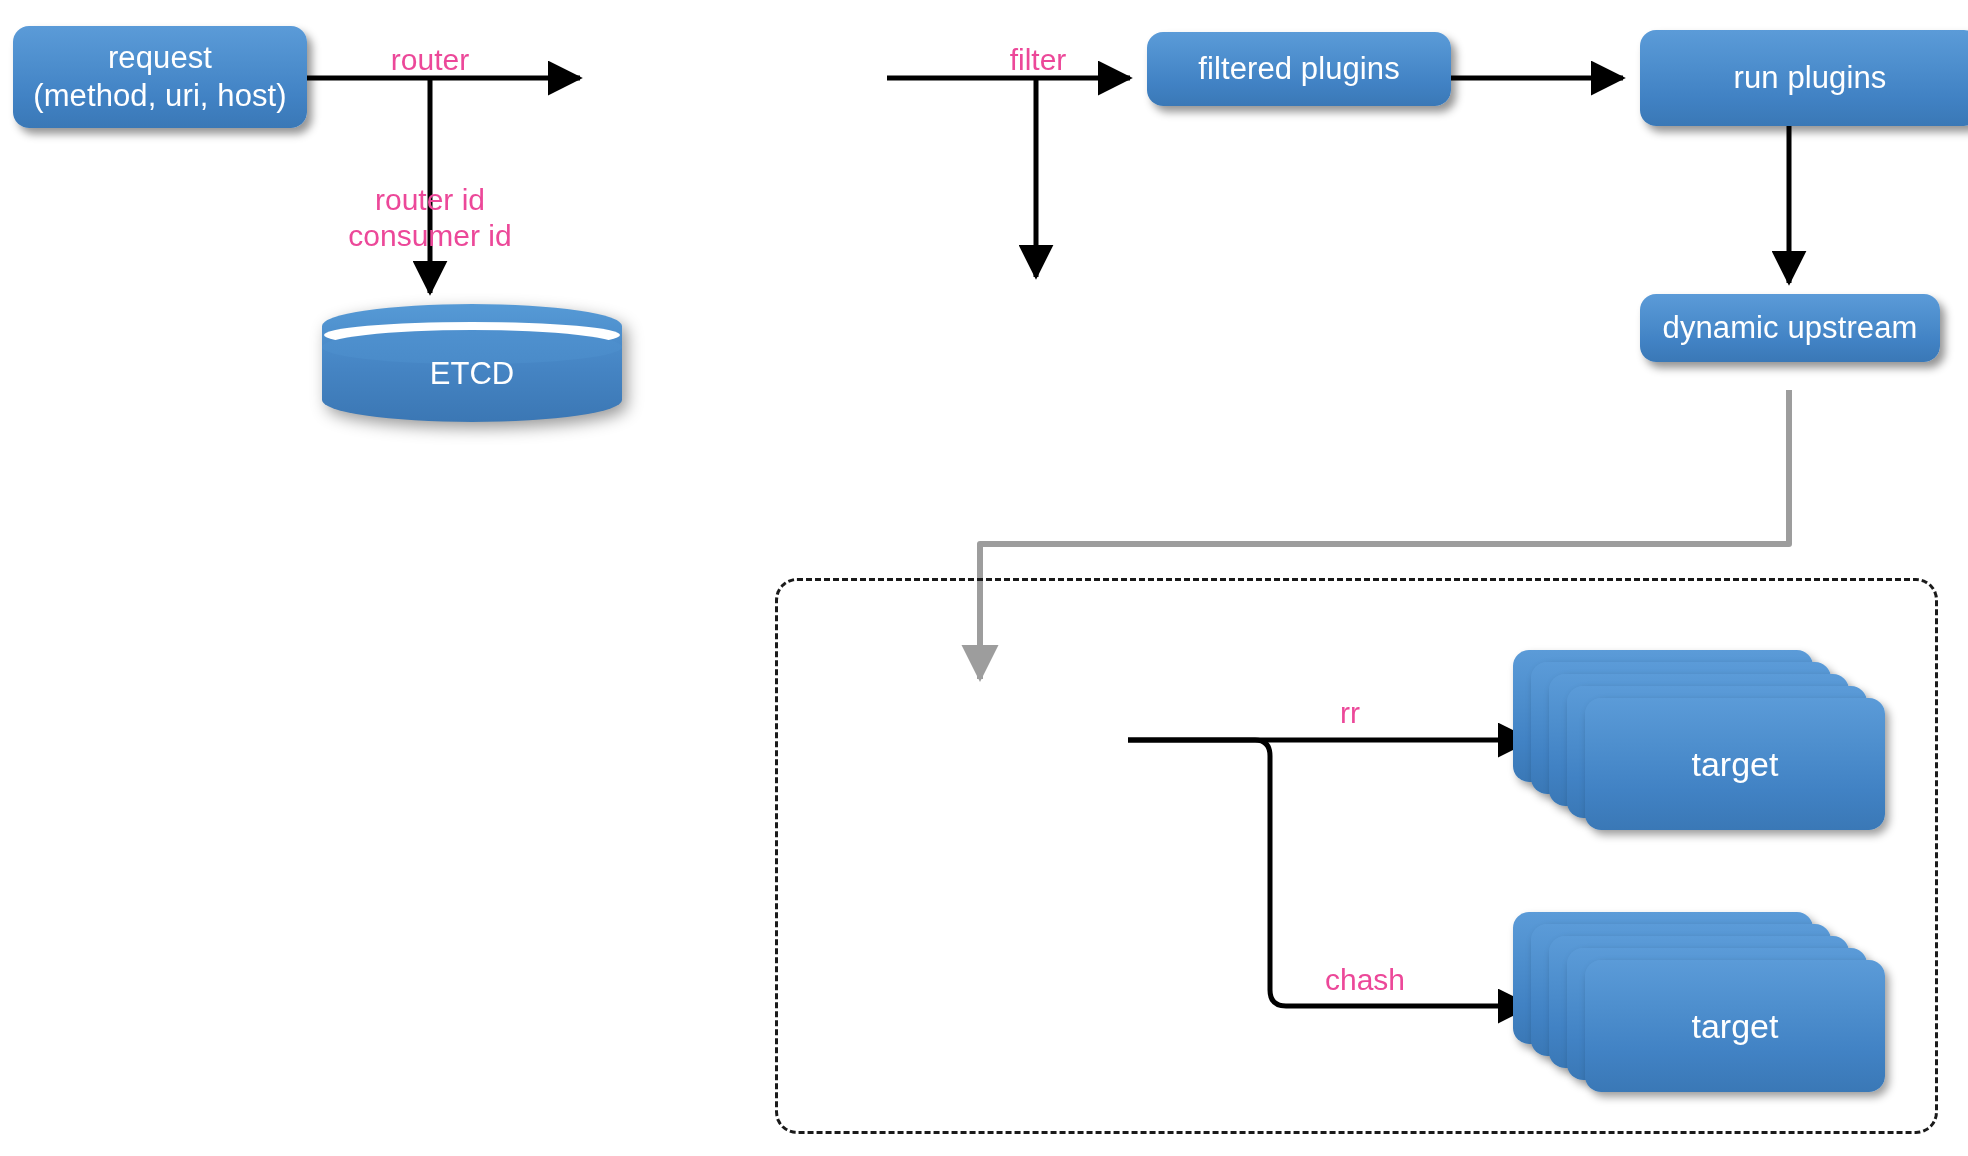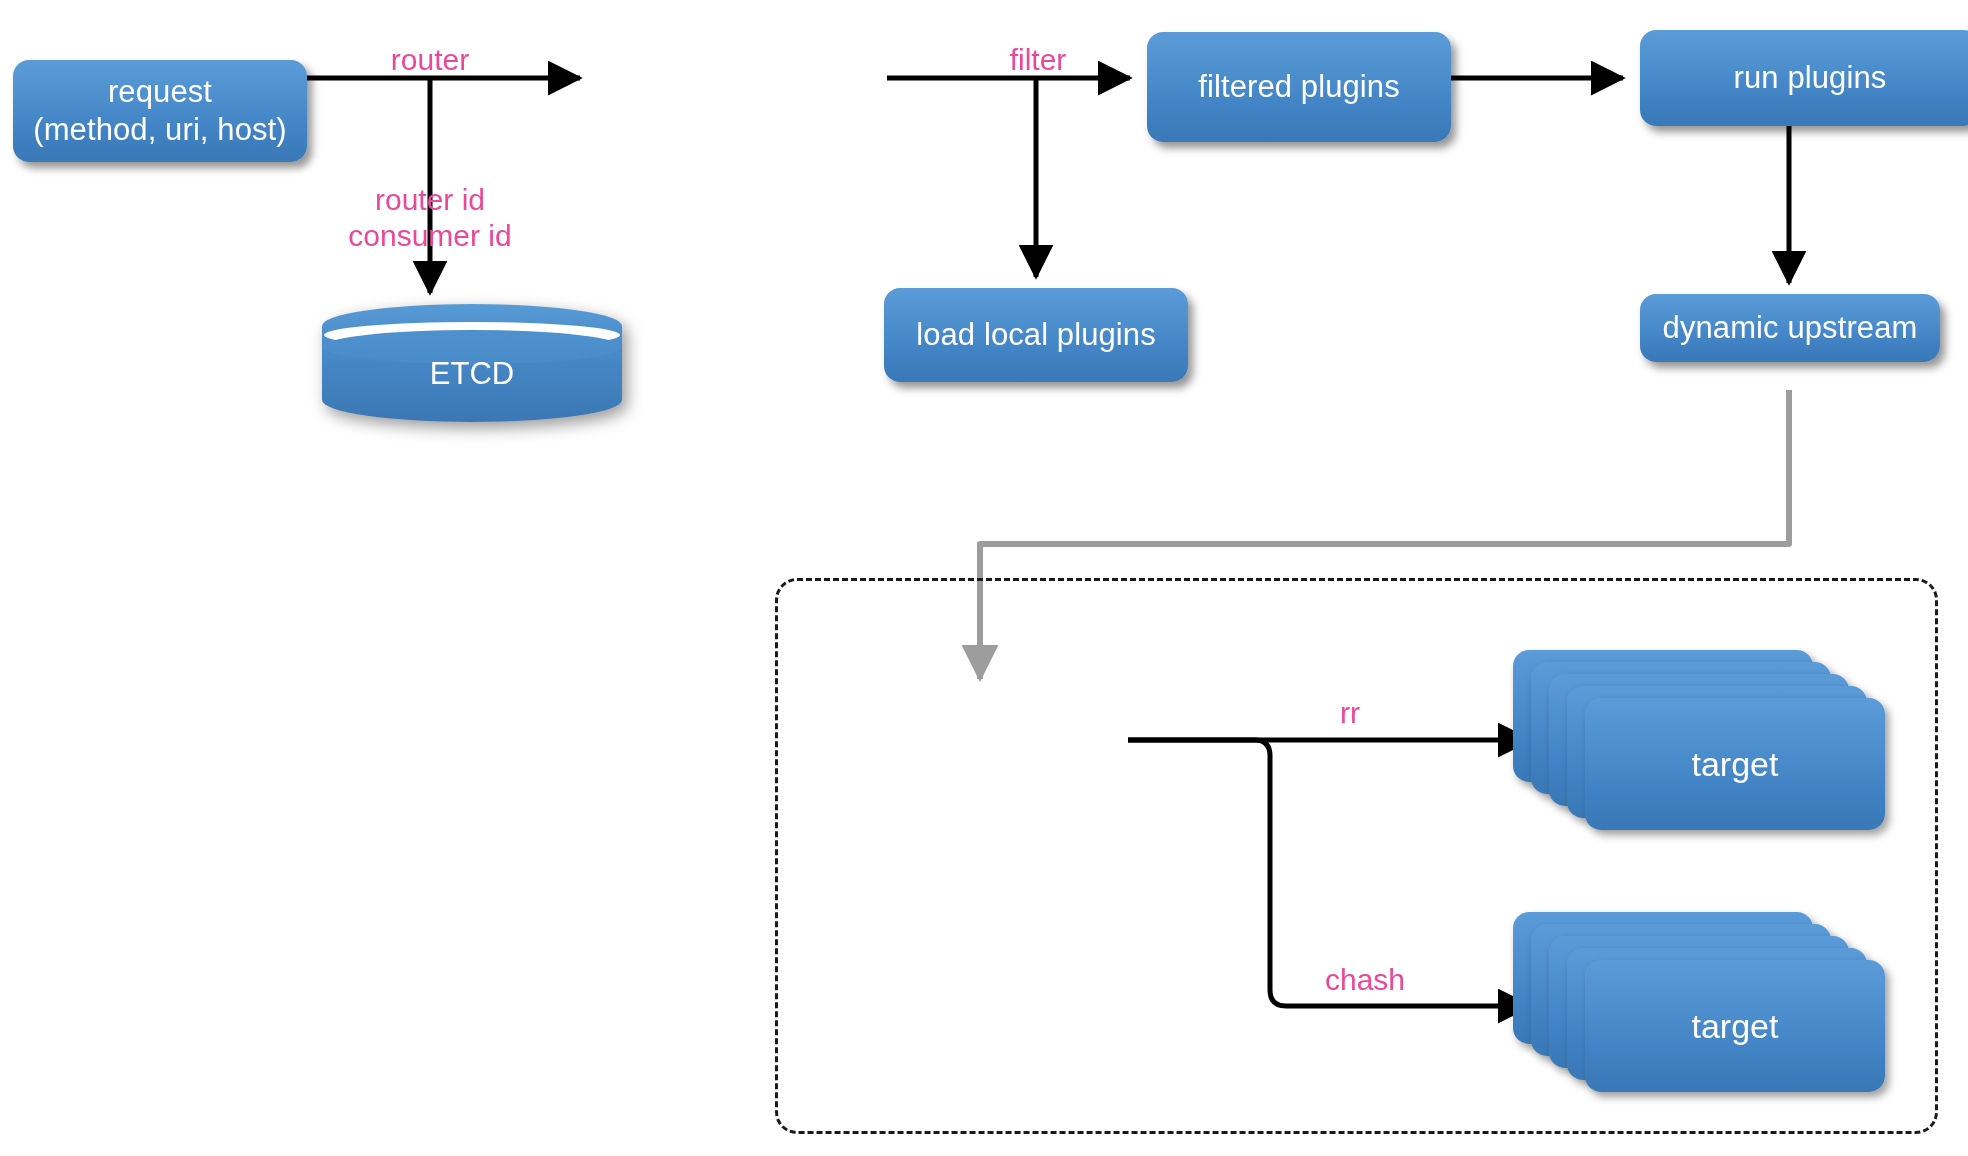--- a/index.html
+++ b/index.html
@@ -166,35 +166,34 @@
 
     <path d="M 1789 390 L 1789 544 L 980 544 L 980 679" stroke="#9d9d9d" stroke-width="6" fill="none" stroke-linejoin="round" marker-end="url(#arrowGray)"></path>
 
     <path d="M 1128 740 L 1250 740 L 1530 740" stroke="#000000" stroke-width="5" fill="none" marker-end="url(#arrowBlack)"></path>
 
     <path d="M 1128 740 L 1255 740 Q 1270 740 1270 756 L 1270 990 Q 1270 1006 1286 1006 L 1530 1006" stroke="#000000" stroke-width="5" fill="none" marker-end="url(#arrowBlack)"></path>
   </svg>
 
   <div class="dashed-group" style="left:775px; top:578px; width:1163px; height:556px;"></div>
 
-  <div class="node" style="left:13px; top:26px; width:294px; height:102px;margin-top:34px;">request
+  <div class="node" style="left:13px; top:26px; width:294px; height:102px;">request
 (method, uri, host)</div>
 
   <div class="cylinder" style="left:284px; top:304px; width:300px; height:118px;">
     <div class="cyl-body"></div>
     <div class="cyl-top"></div>
     <div class="cyl-rim"></div>
     <div class="cyl-face"></div>
     <div class="cyl-label">ETCD</div>
   </div>
 
 
-  <div class="node" style="left:884px; top:288px; width:304px; height:94px;">load local plugins</div>
-
-  <div class="node" style="left:1147px; top:32px; width:304px; height:110px;">filtered plugins</div>
+
+  <div class="node" style="left:1147px; top:32px; width:304px; height:74px;">filtered plugins</div>
 
   <div class="node" style="left:1640px; top:30px; width:340px; height:96px;">run plugins</div>
 
   <div class="node" style="left:1640px; top:294px; width:300px; height:68px;">dynamic upstream</div>
 
 
   <div class="stack" style="left:1513px; top:650px; width:380px; height:180px;">
     <div class="layer" style="left:0px;  top:0px;  width:300px; height:132px;"></div>
     <div class="layer" style="left:18px; top:12px; width:300px; height:132px;"></div>
     <div class="layer" style="left:36px; top:24px; width:300px; height:132px;"></div>

